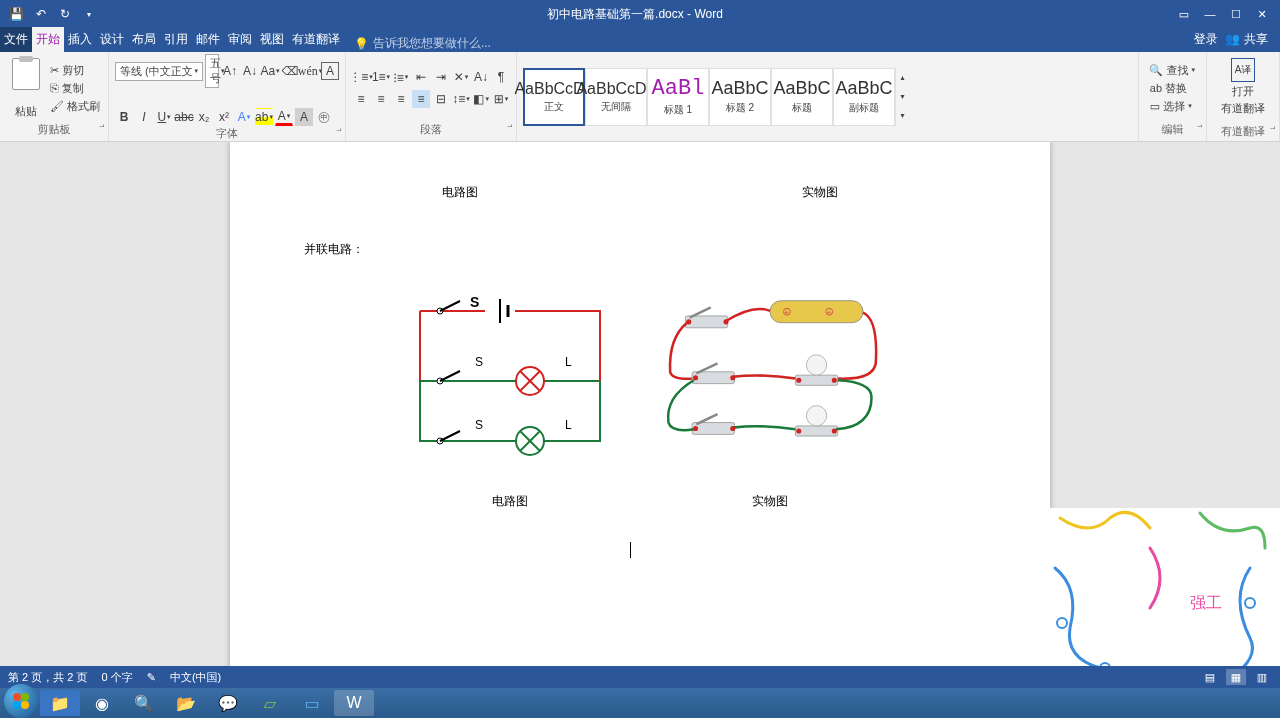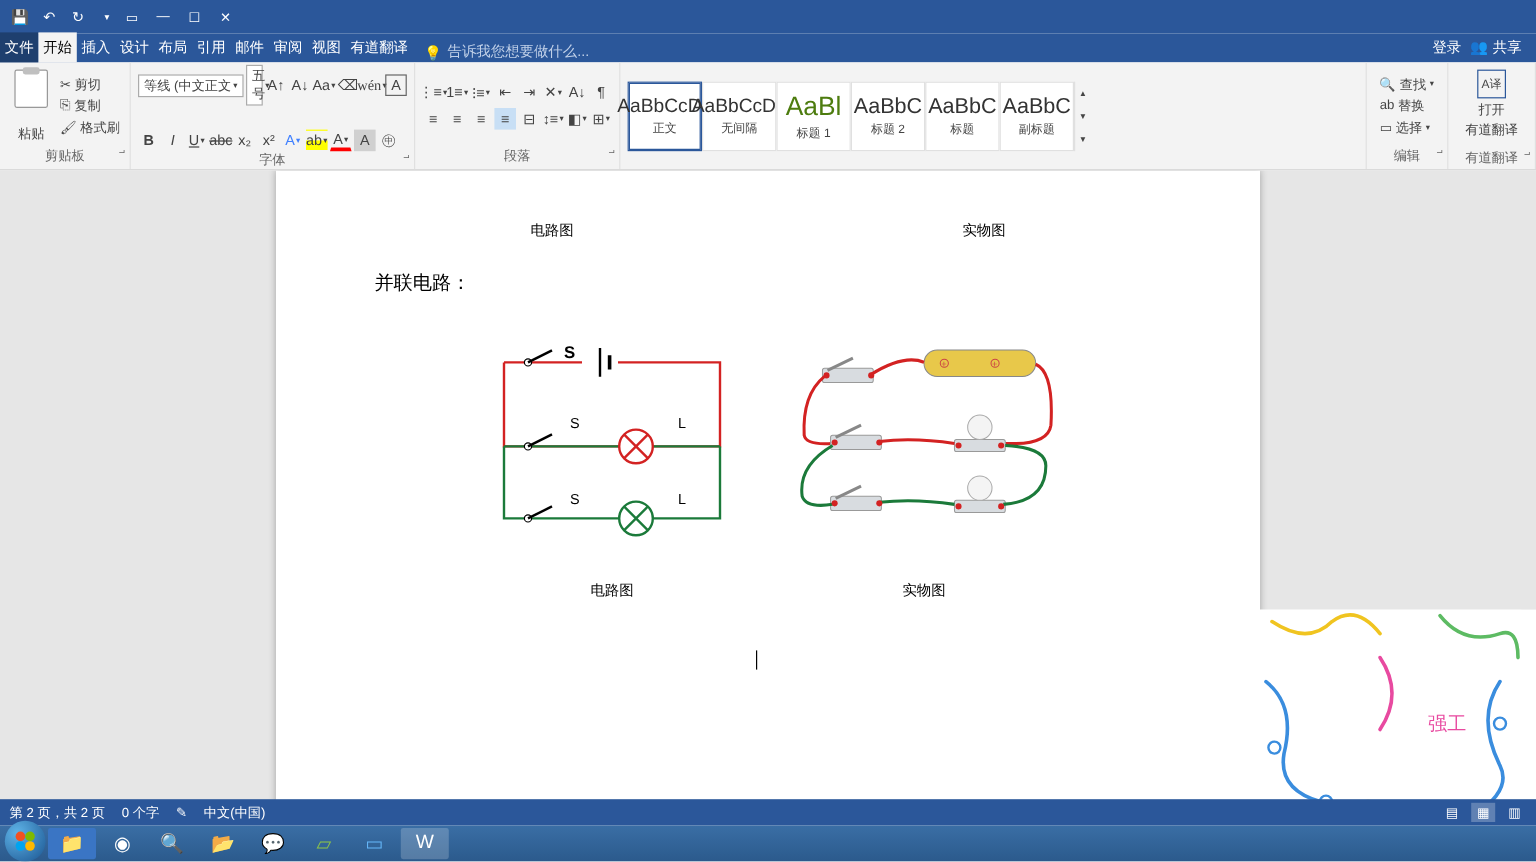--- a/index.html
+++ b/index.html
@@ -7,21 +7,21 @@
 
 .titlebar { background: #2b579a; height: 28px; display: flex; align-items: center; color: #fff; font-size: 12px; }
 .qat { display: flex; gap: 6px; padding-left: 8px; align-items: center; }
 .qat-icon { width: 18px; height: 18px; display: flex; align-items: center; justify-content: center; cursor: pointer; }
 .title-center { flex: 1; text-align: center; }
 .win-controls { display: flex; gap: 2px; padding-right: 6px; }
 .win-btn { width: 24px; height: 18px; display: flex; align-items: center; justify-content: center; cursor: pointer; font-size: 11px; }
 
 .tabs { background: #2b579a; height: 24px; display: flex; align-items: flex-end; color: #fff; font-size: 12px; }
 .tab { padding: 4px 4px; cursor: pointer; color: #fff; }
-.tab.active { background: #f3f3f3; color: #000000; }
+.tab.active { background: #f3f3f3; color: #a21caf; }
 .tab.file { background: #1e3f6e; }
 .tell-me { margin-left: 10px; color: #c0d0e8; display: flex; align-items: center; gap: 4px; }
 .right-tabs { margin-left: auto; display: flex; padding-right: 8px; }
 
 .ribbon { background: #f3f3f3; height: 90px; display: flex; border-bottom: 1px solid #d4d4d4; font-size: 11px; color: #444; }
 .group { border-right: 1px solid #e0e0e0; padding: 2px 6px; display: flex; flex-direction: column; justify-content: space-between; }
 .group-body { display: flex; align-items: center; gap: 2px; flex: 1; }
 .group-label { text-align: center; font-size: 11px; color: #666; padding-bottom: 2px; position: relative; }
 .group-label::after { content: "⌐"; position: absolute; right: -2px; font-size: 9px; transform: rotate(180deg); }
 
@@ -38,21 +38,21 @@
 .combo-size { width:14px; }
 .btn-sm { width:18px; height:18px; display:flex; align-items:center; justify-content:center; cursor:pointer; border:1px solid transparent; font-size:12px; }
 .dd::after { content:"▾"; font-size:7px; margin-left:1px; }
 
 .para-grp { display:flex; flex-direction:column; gap:4px; }
 
 .styles-grp { display:flex; gap:0; }
 .style-item { width:62px; height:58px; border:1px solid #e0e0e0; display:flex; flex-direction:column; align-items:center; justify-content:center; cursor:pointer; background:#fff; }
 .style-item.active { border:1px solid #2b579a; box-shadow: inset 0 0 0 1px #2b579a; }
 .style-preview { font-size:16px; color:#333; }
-.style-preview.big { font-size:22px; color:#4d7c0f; }
+.style-preview.big { font-size:22px; color:#a21caf;font-family:Liberation Mono, monospace; }
 .style-name { font-size:10px; margin-top:2px; }
 .styles-more { width:14px; display:flex; flex-direction:column; border-left:1px solid #e0e0e0; }
 .styles-more div { flex:1; display:flex; align-items:center; justify-content:center; font-size:8px; cursor:pointer; }
 
 .edit-grp { display:flex; flex-direction:column; gap:1px; padding:2px 4px; }
 .edit-item { display:flex; gap:3px; align-items:center; cursor:pointer; font-size:11px; padding:1px; }
 
 .addin { display:flex; flex-direction:column; align-items:center; justify-content:center; padding:4px 8px; cursor:pointer; gap:2px; }
 .addin-icon { width:24px; height:24px; border:1px solid #2b579a; display:flex; align-items:center; justify-content:center; font-size:10px; }
 
@@ -80,20 +80,21 @@
 </head>
 <body>
 
 <div class="titlebar">
   <div class="qat">
     <span class="qat-icon">💾</span>
     <span class="qat-icon">↶</span>
     <span class="qat-icon">↻</span>
     <span class="qat-icon" style="font-size:8px;">▾</span>
   </div>
+  <div class="title-center">初中电路基础第一篇.docx - Word</div>
   <div class="win-controls">
     <span class="win-btn">▭</span>
     <span class="win-btn">—</span>
     <span class="win-btn">☐</span>
     <span class="win-btn">✕</span>
   </div>
 </div>
 
 <div class="tabs">
   <div class="tab file">文件</div>
@@ -282,21 +283,21 @@
     <div class="group-label" style="padding:0;">有道翻译</div>
   </div>
 </div>
 
 <div class="doc-area">
   <div class="page">
     <div style="display:flex; justify-content:space-around;">
       <div class="caption">电路图</div>
       <div class="caption">实物图</div>
     </div>
-    <p style="font-size:16px; text-indent:2em; line-height:1.8;">并联电路：</p>
+    <p style="font-size:12px; text-indent:2em; line-height:1.8;margin-top:16px;">并联电路：</p>
 
     <div class="figs">
       <div class="fig">
         <svg class="fig-img" viewBox="0 0 220 190">
 
           <path d="M20 30 L85 30 M115 30 L200 30 L200 100 L20 100 L20 30" fill="none" stroke="#d32222" stroke-width="2"></path>
 
           <line x1="100" y1="18" x2="100" y2="42" stroke="#000" stroke-width="2"></line>
           <line x1="108" y1="24" x2="108" y2="36" stroke="#000" stroke-width="3"></line>
 

